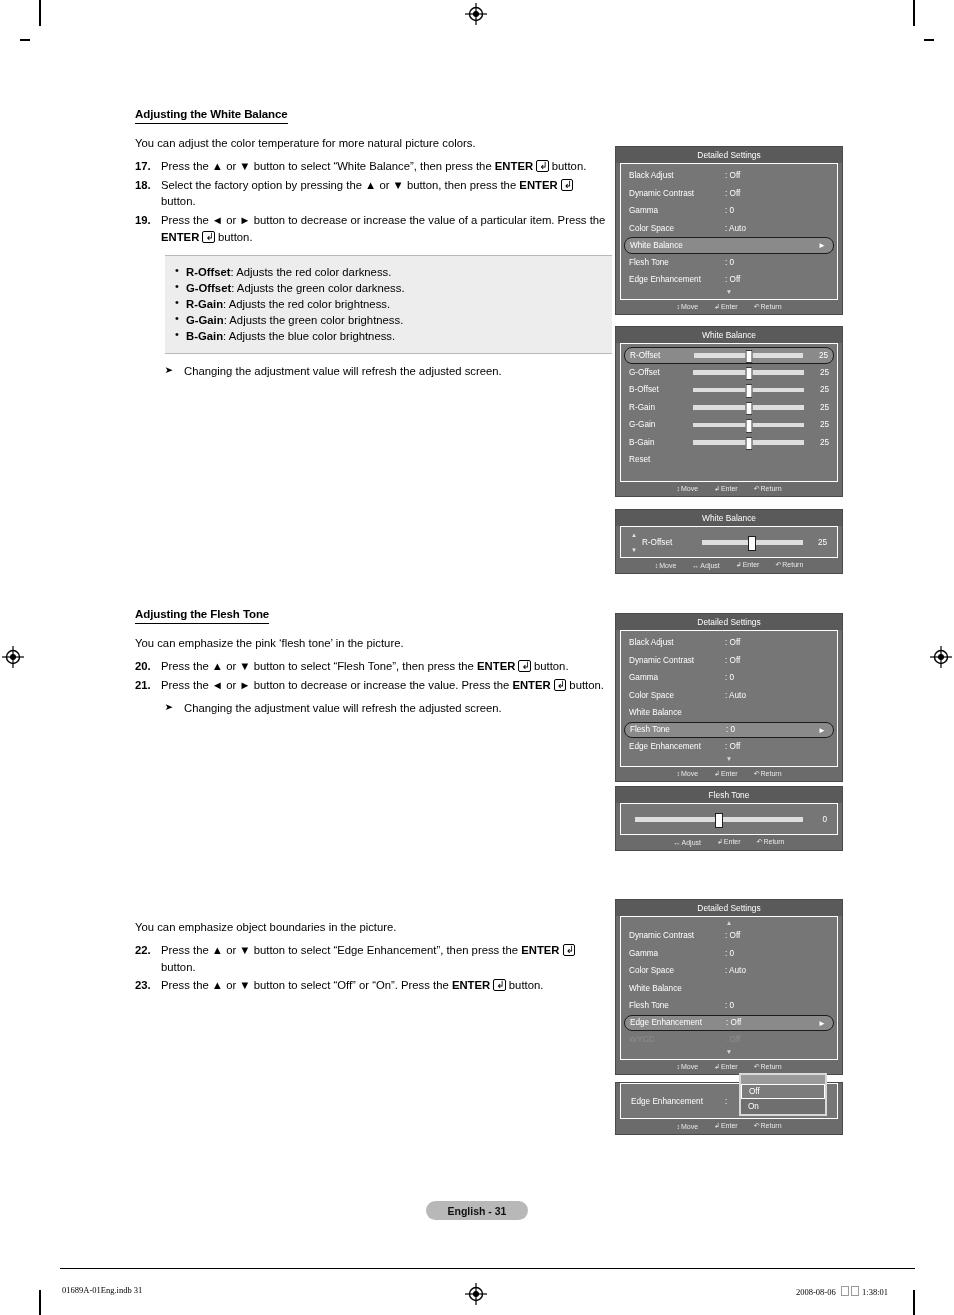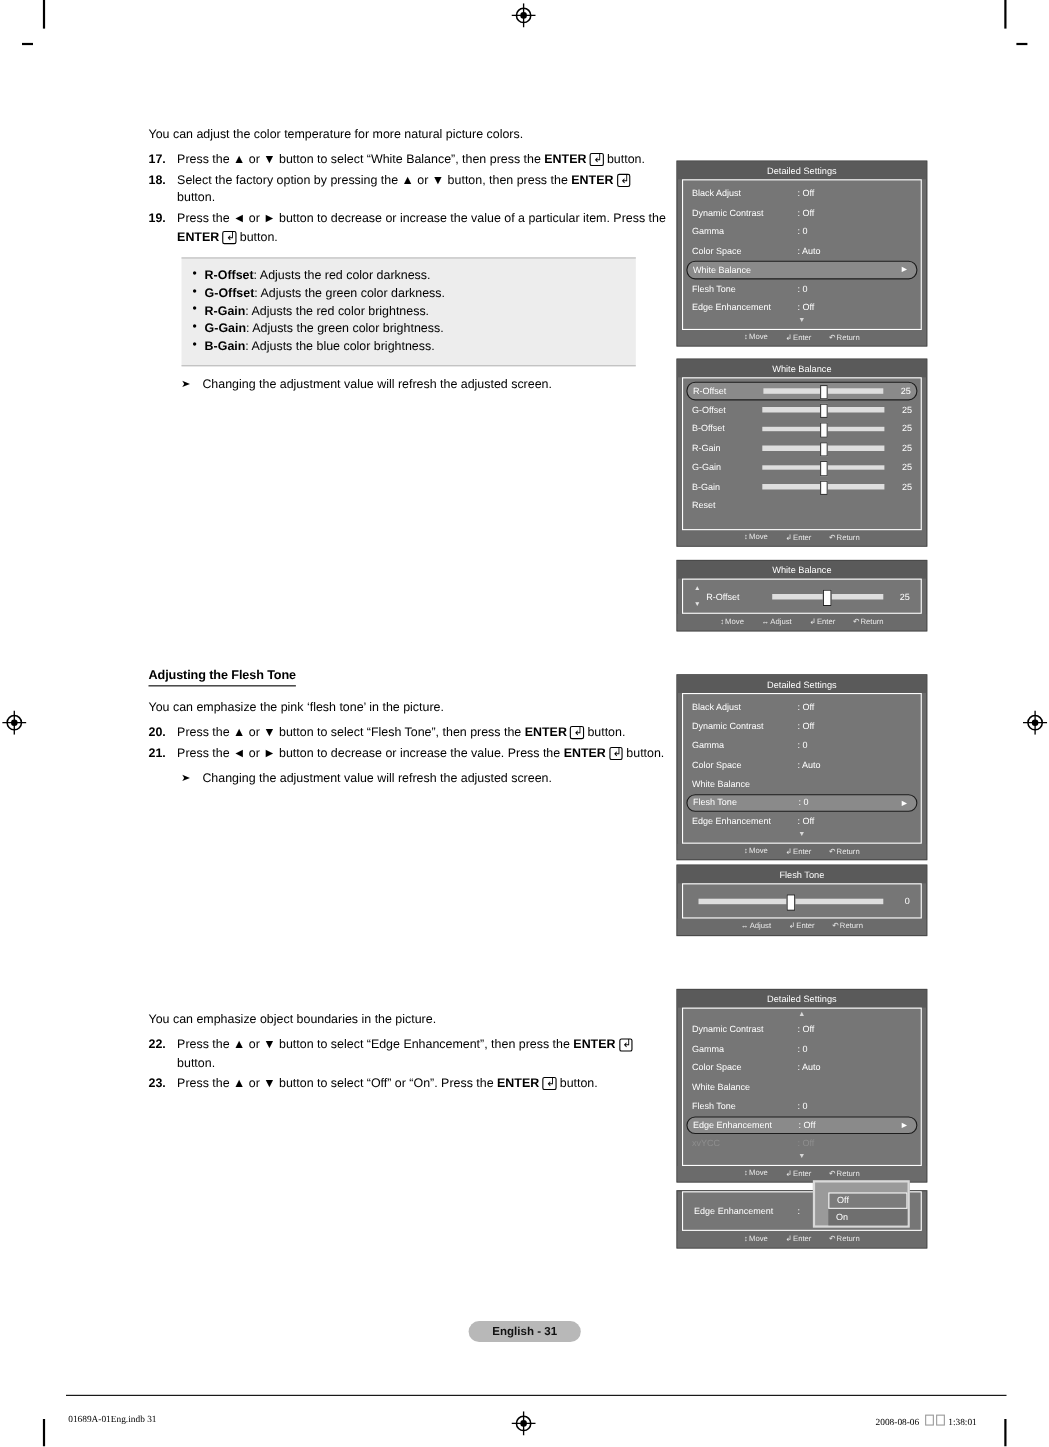--- a/index.html
+++ b/index.html
@@ -33,21 +33,21 @@
   .b{font-weight:bold;}
   .ent{
     display:inline-block;font-size:10px;border:1.3px solid #000;
     border-radius:2px;padding:0 1px 0 2px;line-height:10px;
     position:relative;top:-1px;letter-spacing:-1px;
   }
 
   
   .defbox{
     background:#ededed;border-top:1px solid #b9b9b9;border-bottom:1px solid #b9b9b9;
-    margin:9px 0 0 30px;padding:8px 10px 9px 10px;width:413px;box-sizing:border-box;
+    margin:9px 0 0 30px;padding:8px 10px 9px 10px;width:447px;box-sizing:border-box;
   }
   .defbox ul{list-style:none;margin:0;padding:0;}
   .defbox li{
     font-size:11.3px;line-height:1.43;padding-left:11px;position:relative;
   }
   .defbox li:before{
     content:"\2022";position:absolute;left:0;top:-1px;font-size:11px;
   }
   .note{
     font-size:11.3px;line-height:1.42;margin:9px 0 0 30px;
@@ -125,21 +125,21 @@
   }
   .adjrow .aknob{
     position:absolute;top:-4px;width:6px;height:13px;background:#ffffff;
     border:1.2px solid #1f1f1f;transform:translateX(-50%);
   }
   .adjrow .anum{flex:0 0 14px;text-align:right;font-size:8.2px;}
 
   
   .dd{
     position:absolute;right:10px;top:-11px;width:88px;
-    background:#9a9a9a;border:2px solid #d9d9d9;padding:9px 0 0 12px;box-sizing:border-box;
+    background:#9a9a9a;border:2px solid #d9d9d9;padding:9px 0 0 0;box-sizing:border-box;
   }
   .dd .opt{
     height:15px;display:flex;align-items:center;padding-left:7px;
     font-size:8.2px;background:#6f6f6f;box-sizing:border-box;
   }
   .dd .opt.sel{background:#7c7c7c;border:1.6px solid #ffffff;}
 
   
   .pagebadge{
     position:absolute;left:426px;top:1201px;width:102px;height:19px;
@@ -199,20 +199,23 @@
   <div class="reg" style="left:465px;top:1283px;">
     <svg width="22" height="22" viewBox="0 0 22 22">
         <circle cx="11" cy="11" r="6.5" fill="none" stroke="#000" stroke-width="1.4"></circle>
         <circle cx="11" cy="11" r="3" fill="#000"></circle>
         <line x1="11" y1="0" x2="11" y2="22" stroke="#000" stroke-width="1.2"></line>
         <line x1="0" y1="11" x2="22" y2="11" stroke="#000" stroke-width="1.2"></line>
       </svg>
   </div>
 
   <div class="col-left" style="top:104px;">
+    <div class="sect-wrap">
+      <h2 class="sect">Adjusting the White Balance</h2>
+    </div>
     <p class="intro">You can adjust the color temperature for more natural picture colors.</p>
     <ol class="steps">
       <li>
         <span class="num">17.</span><span>Press the ▲ or ▼ button to select “White Balance”, then press the </span><span class="b">ENTER</span> <span class="ent">↲</span><span> button.</span>
       </li>
       <li>
         <span class="num">18.</span><span>Select the factory option by pressing the ▲ or ▼ button, then press the </span><span class="b">ENTER</span> <span class="ent">↲</span><span> button.</span>
       </li>
       <li>
         <span class="num">19.</span><span>Press the ◄ or ► button to decrease or increase the value of a particular item. Press the </span><span class="b">ENTER</span> <span class="ent">↲</span><span> button.</span>

